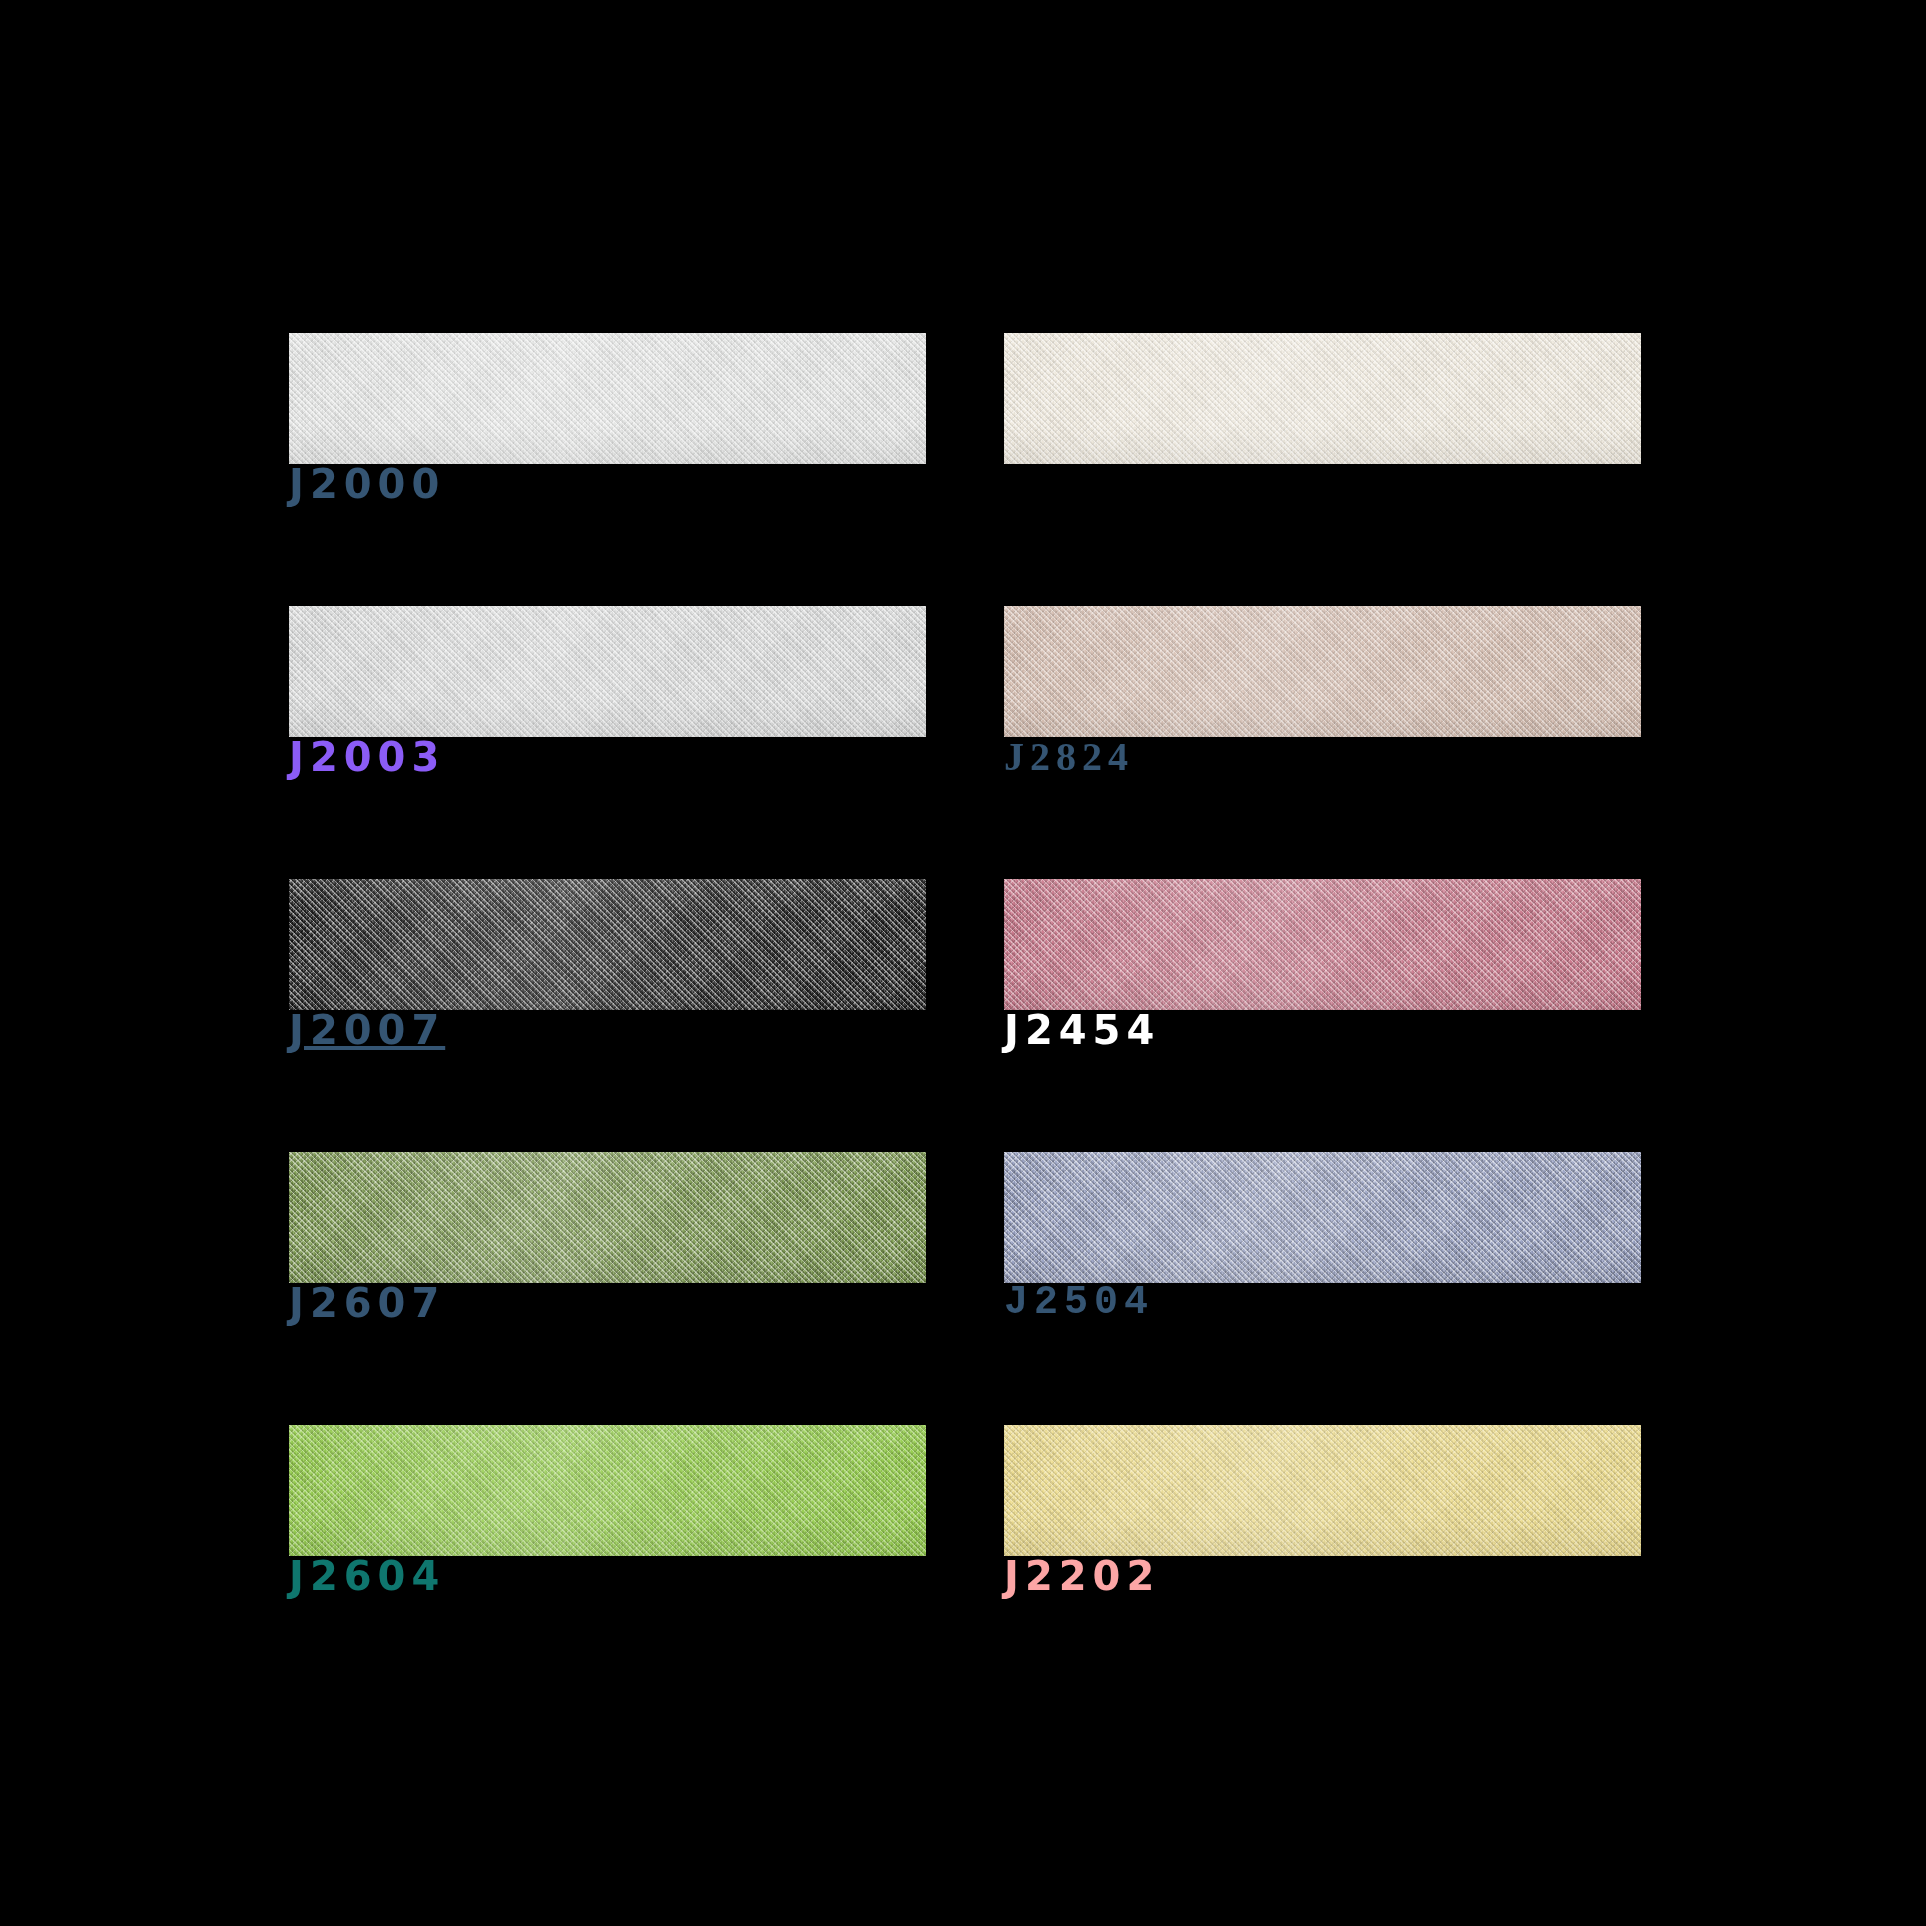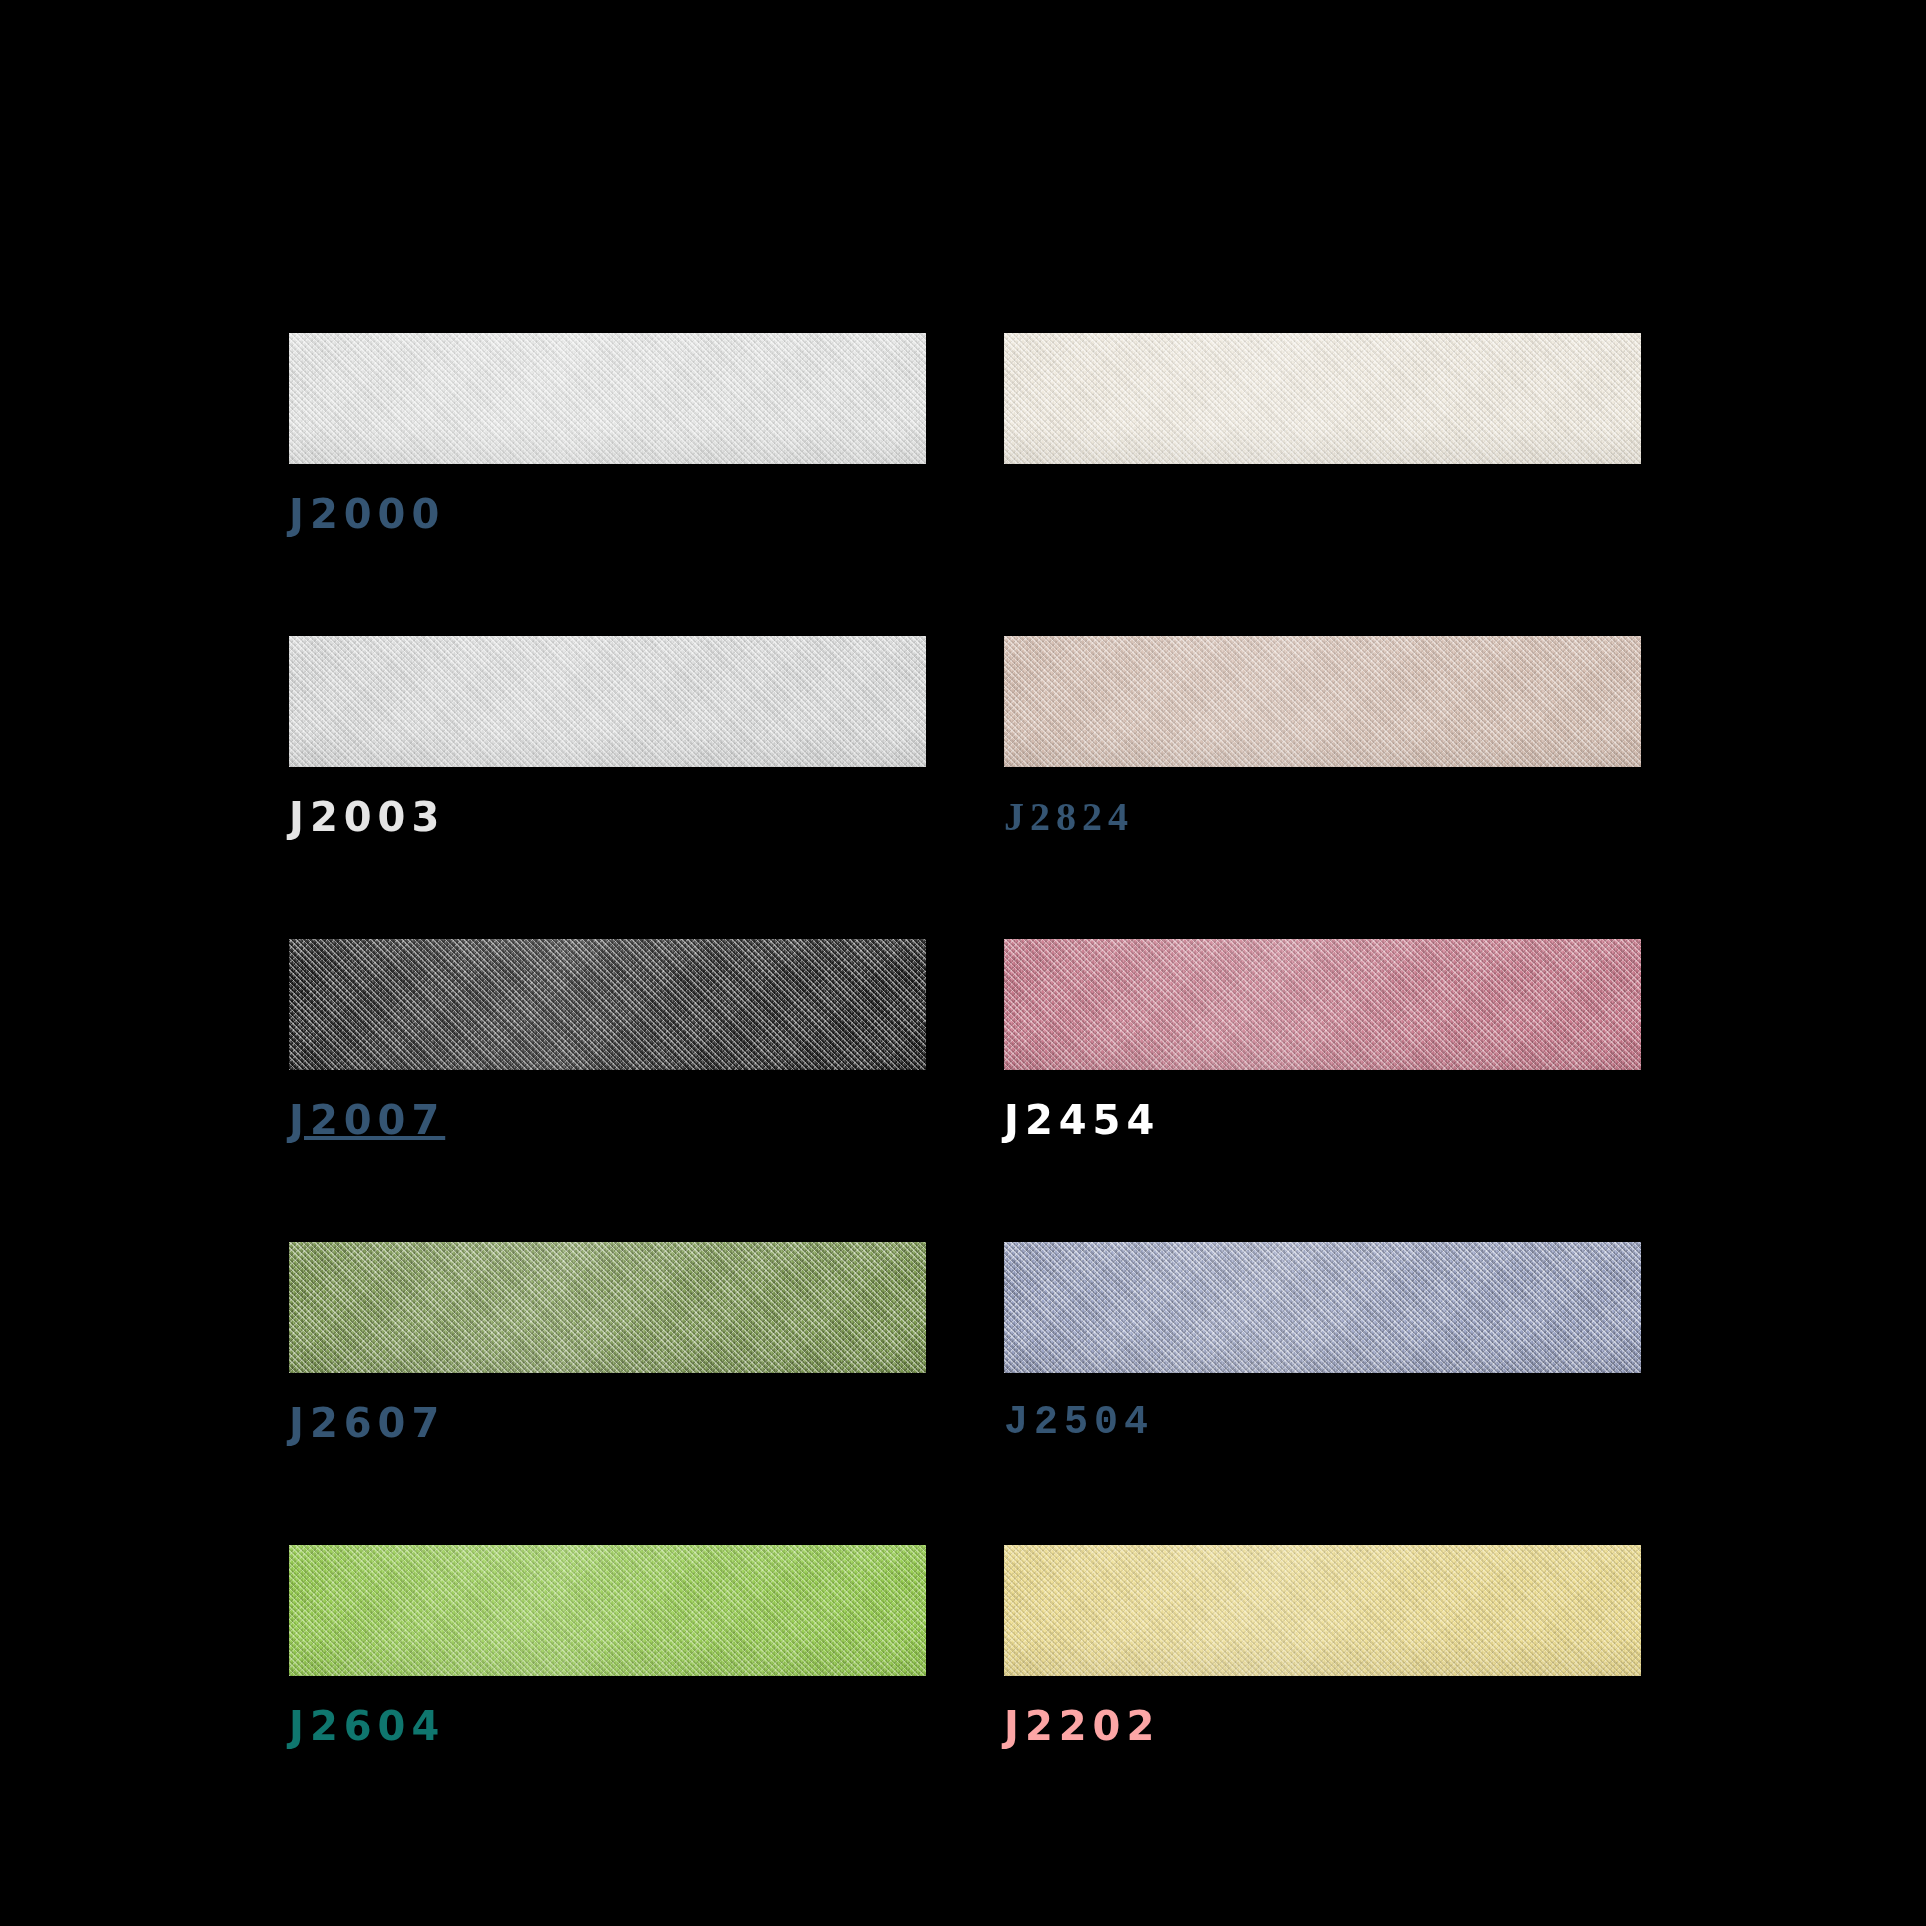--- a/index.html
+++ b/index.html
@@ -98,21 +98,20 @@
         180deg,
         rgba(255,255,255,0.06) 0%,
         rgba(255,255,255,0.00) 28%,
         rgba(0,0,0,0.00) 72%,
         rgba(0,0,0,0.05) 100%
       );
     pointer-events: none;
   }
 
   .swatch-label {
-    margin-top: 30px;
     color: #355573;
     font-size: 40px;
     font-weight: 700;
     letter-spacing: 6px;
     line-height: 1;
     font-family: "DejaVu Sans", sans-serif;
     white-space: nowrap;
   }
 </style>
 </head>
@@ -132,21 +131,21 @@
       <div class="weave" style="--base: #EFE9DD; --hi: 0.42; --lo: 0.07;"></div>
       <div class="sheen"></div>
     </div>
   </div>
 
   <div class="swatch-cell">
     <div class="swatch-chip" title="J2003">
       <div class="weave" style="--base: #D9DADA; --hi: 0.45; --lo: 0.08;"></div>
       <div class="sheen"></div>
     </div>
-    <div class="swatch-label" style="color: #e5e5e5;">J2003</div>
+    <div class="swatch-label" style="color: #8b5cf6;">J2003</div>
   </div>
 
   <div class="swatch-cell">
     <div class="swatch-chip" title="J2824">
       <div class="weave" style="--base: #D6BEB1; --hi: 0.38; --lo: 0.09;"></div>
       <div class="sheen"></div>
     </div>
     <div class="swatch-label" style="color: rgb(53, 85, 115); font-family: Liberation Serif, serif;">J2824</div>
   </div>
 

